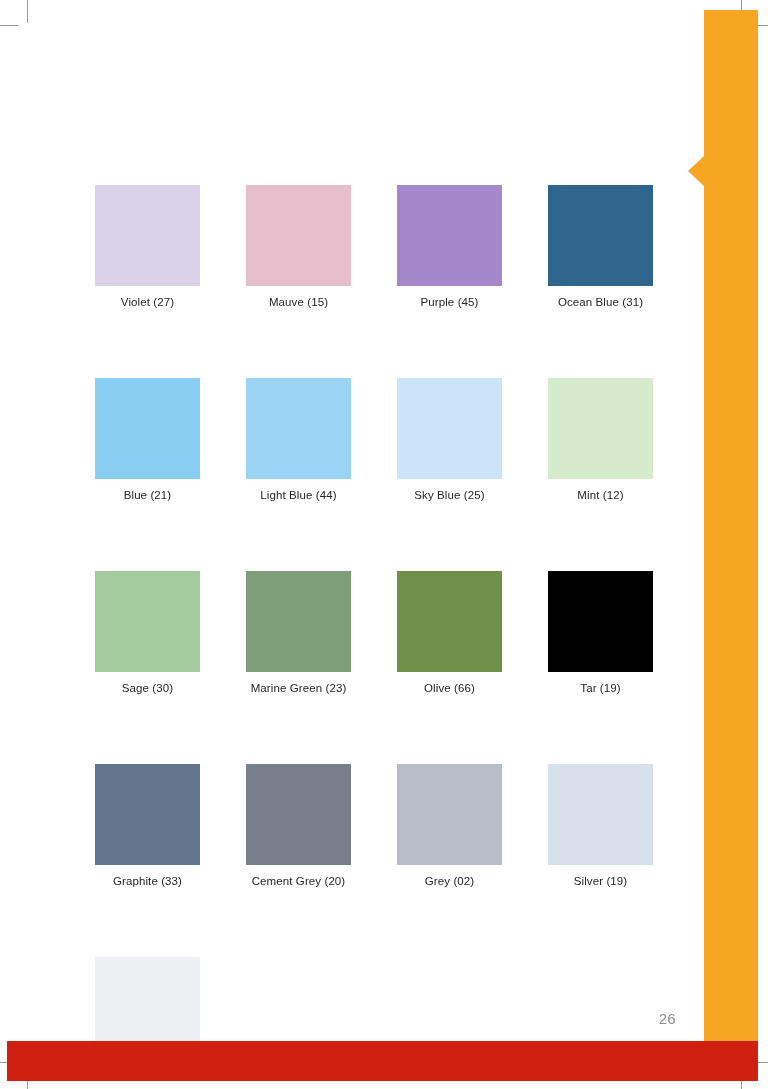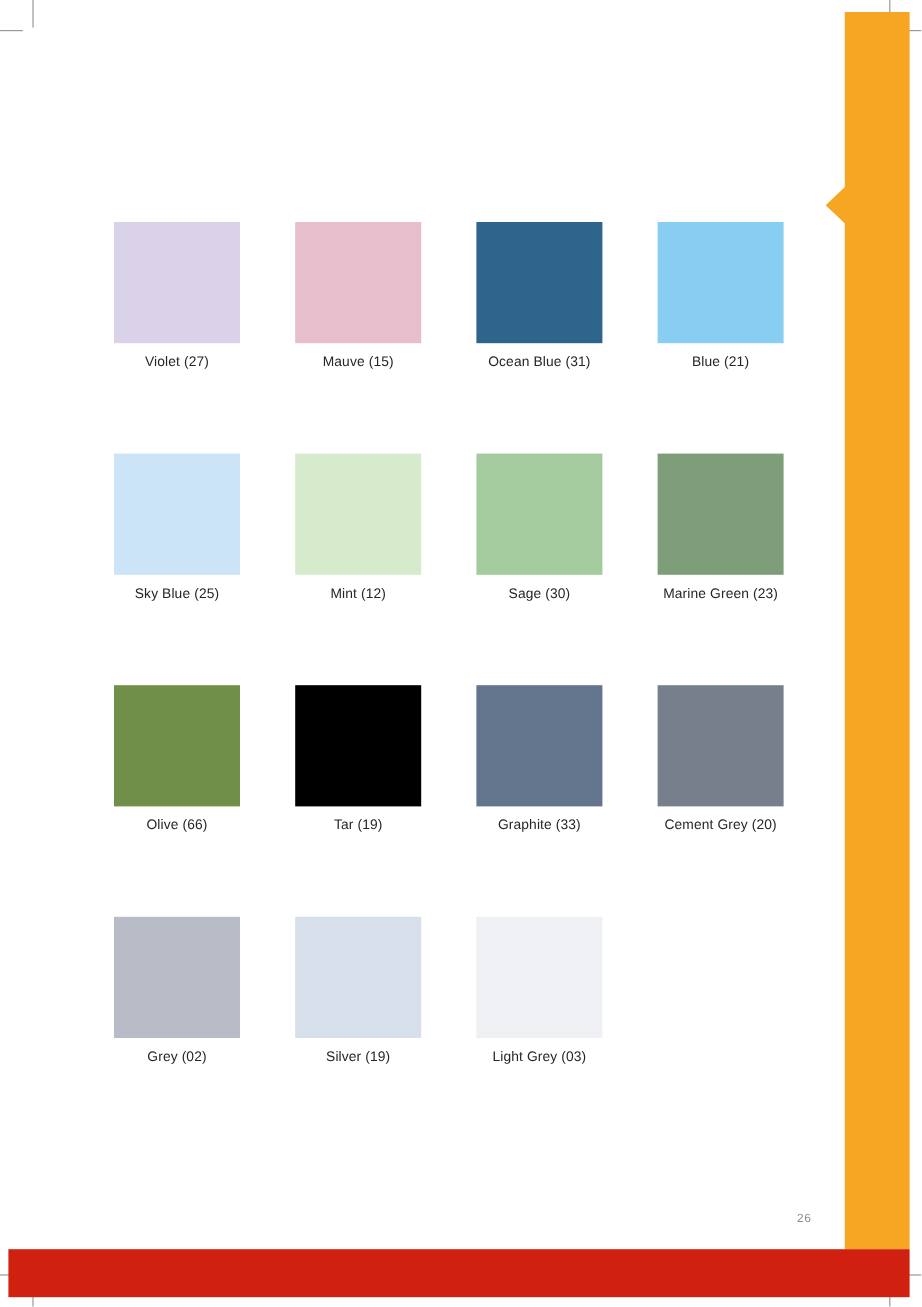--- a/index.html
+++ b/index.html
@@ -57,21 +57,21 @@
     width:751px; height:40px;
     background:#D02010;
   }
 
   
   #page-number {
     position:absolute;
     left:650px; top:1010px;
     width:26px;
     text-align:right;
-    font-size:10px;
+    font-size:15px;
     color:#8d8d8d;
     letter-spacing:0.3px;
   }
 
   
   #swatch-grid {
     position:absolute;
     left:95px; top:185px;
     width:557px;
     display:grid;
@@ -118,26 +118,34 @@
   <div id="swatch-grid">
       <div class="swatch-cell">
         <div class="swatch-chip" style="background: rgb(218, 210, 232);"></div>
         <div class="swatch-label">Violet (27)</div>
       </div>
       <div class="swatch-cell">
         <div class="swatch-chip" style="background: rgb(230, 190, 204);"></div>
         <div class="swatch-label">Mauve (15)</div>
       </div>
       <div class="swatch-cell">
+        <div class="swatch-chip" style="background: rgb(164, 136, 201);"></div>
+        <div class="swatch-label">Purple (45)</div>
+      </div>
+      <div class="swatch-cell">
         <div class="swatch-chip" style="background: rgb(47, 100, 140);"></div>
         <div class="swatch-label">Ocean Blue (31)</div>
       </div>
       <div class="swatch-cell">
         <div class="swatch-chip" style="background: rgb(135, 206, 242);"></div>
         <div class="swatch-label">Blue (21)</div>
+      </div>
+      <div class="swatch-cell">
+        <div class="swatch-chip" style="background: rgb(155, 212, 242);"></div>
+        <div class="swatch-label">Light Blue (44)</div>
       </div>
       <div class="swatch-cell">
         <div class="swatch-chip" style="background: rgb(203, 228, 247);"></div>
         <div class="swatch-label">Sky Blue (25)</div>
       </div>
       <div class="swatch-cell">
         <div class="swatch-chip" style="background: rgb(213, 235, 203);"></div>
         <div class="swatch-label">Mint (12)</div>
       </div>
       <div class="swatch-cell">

